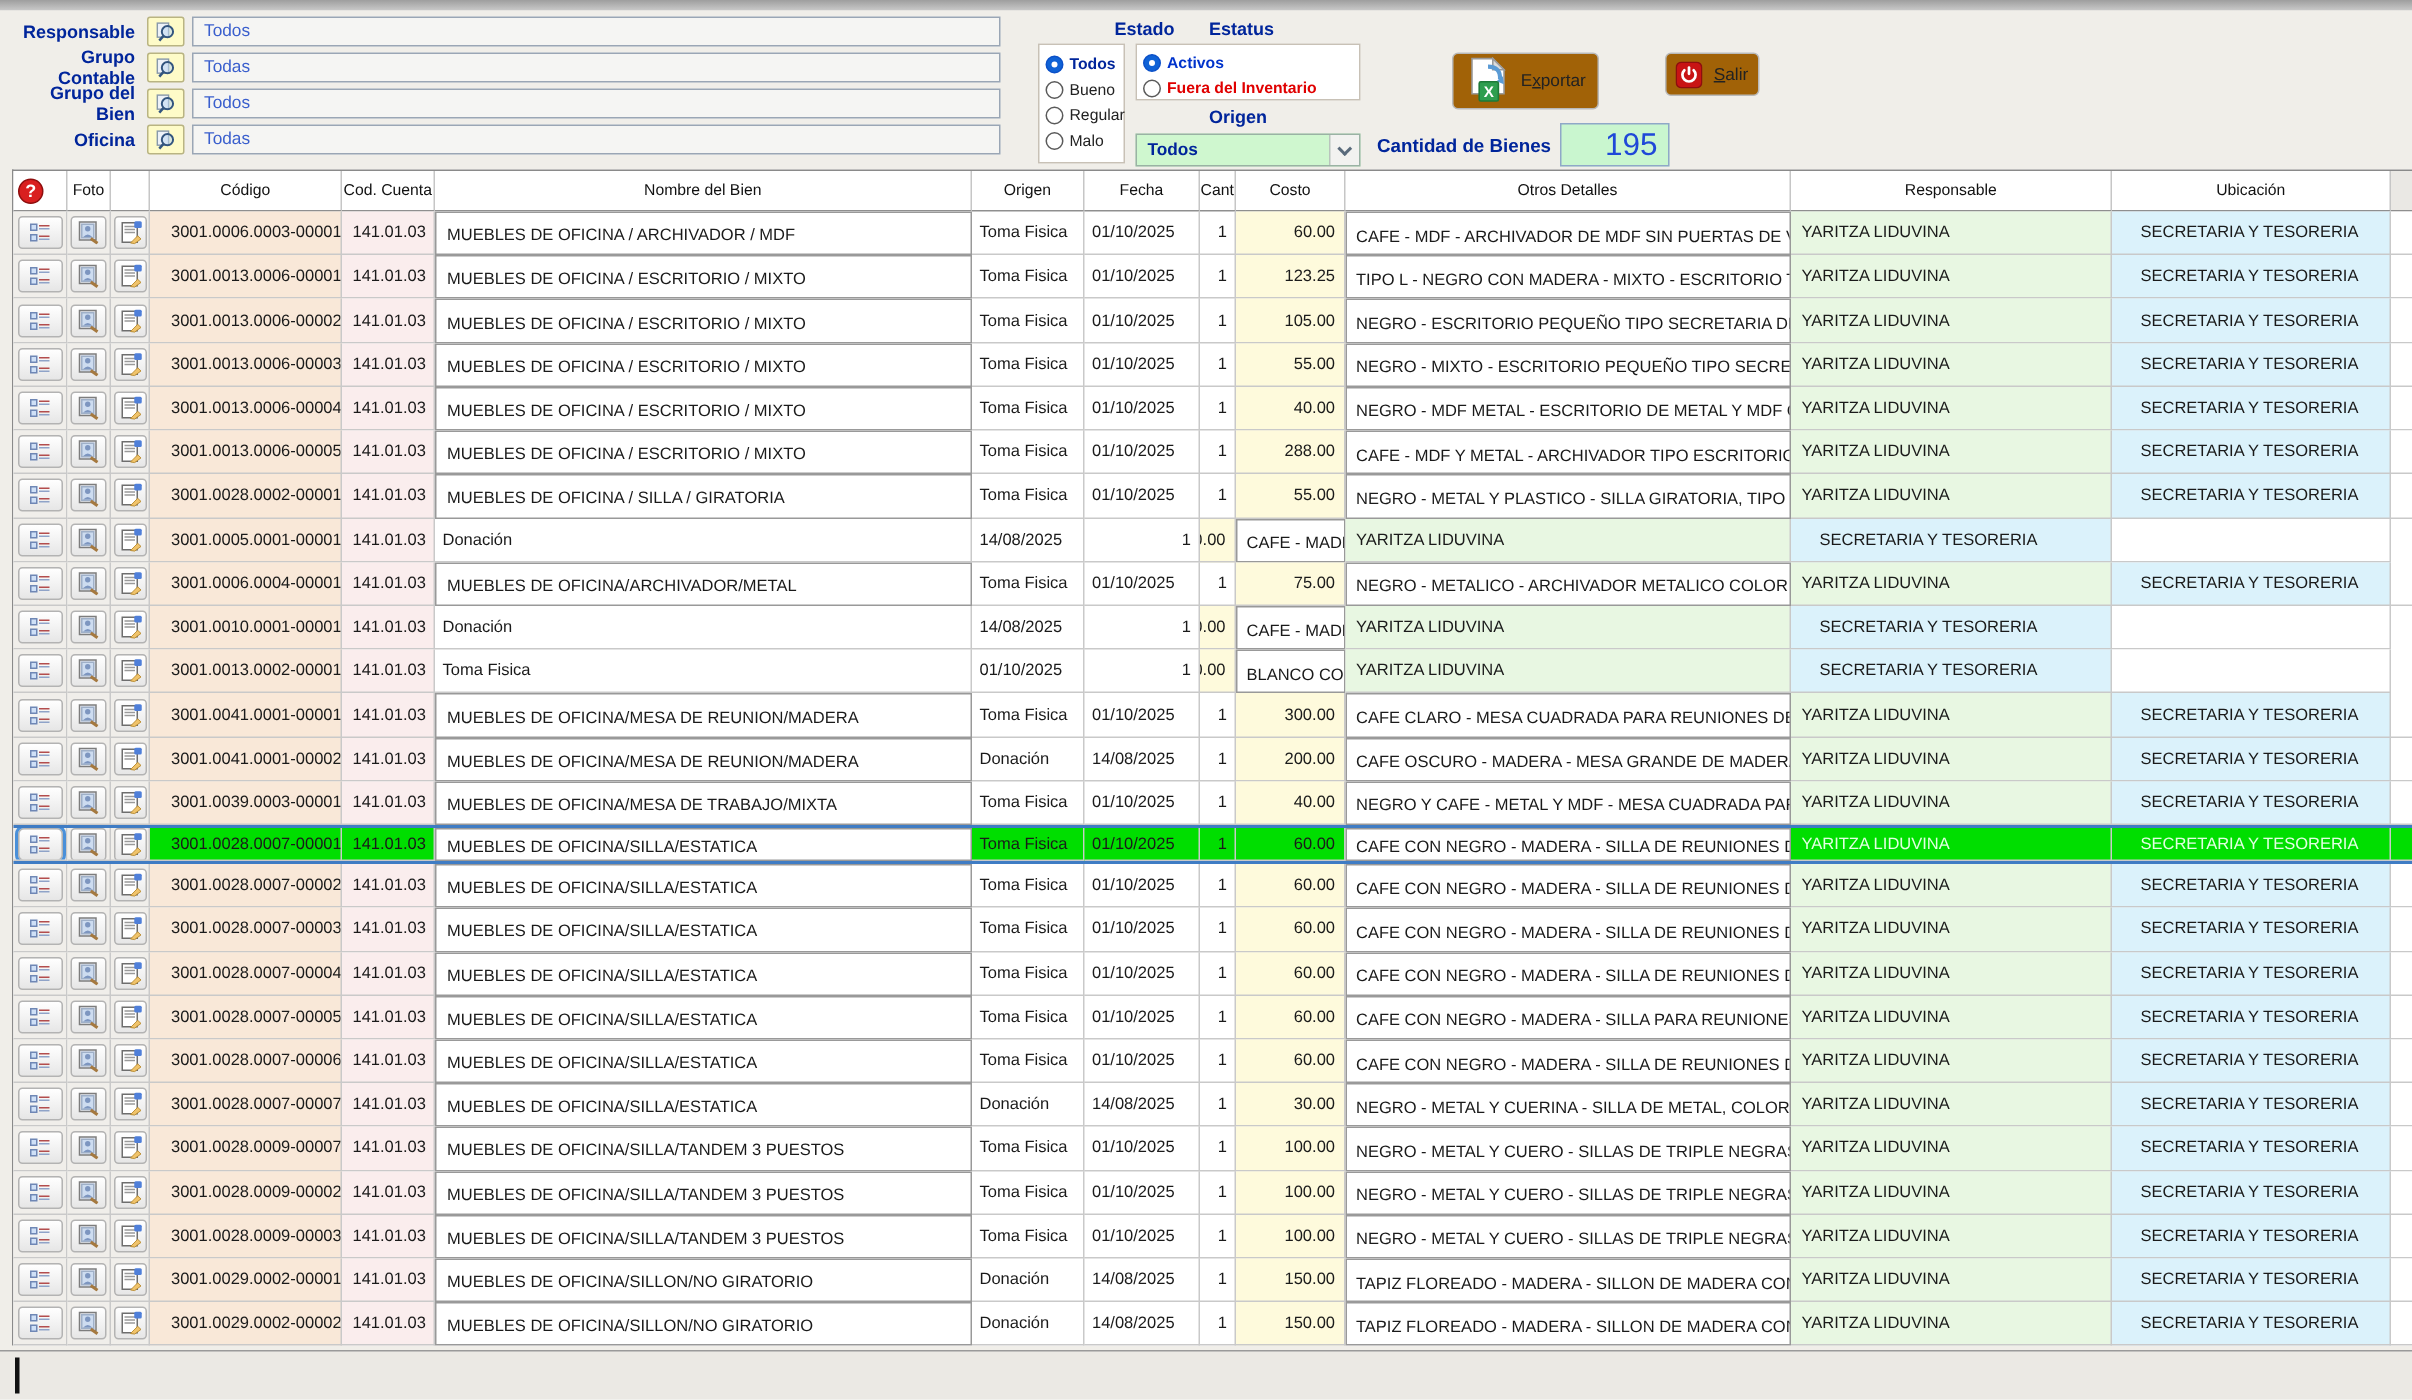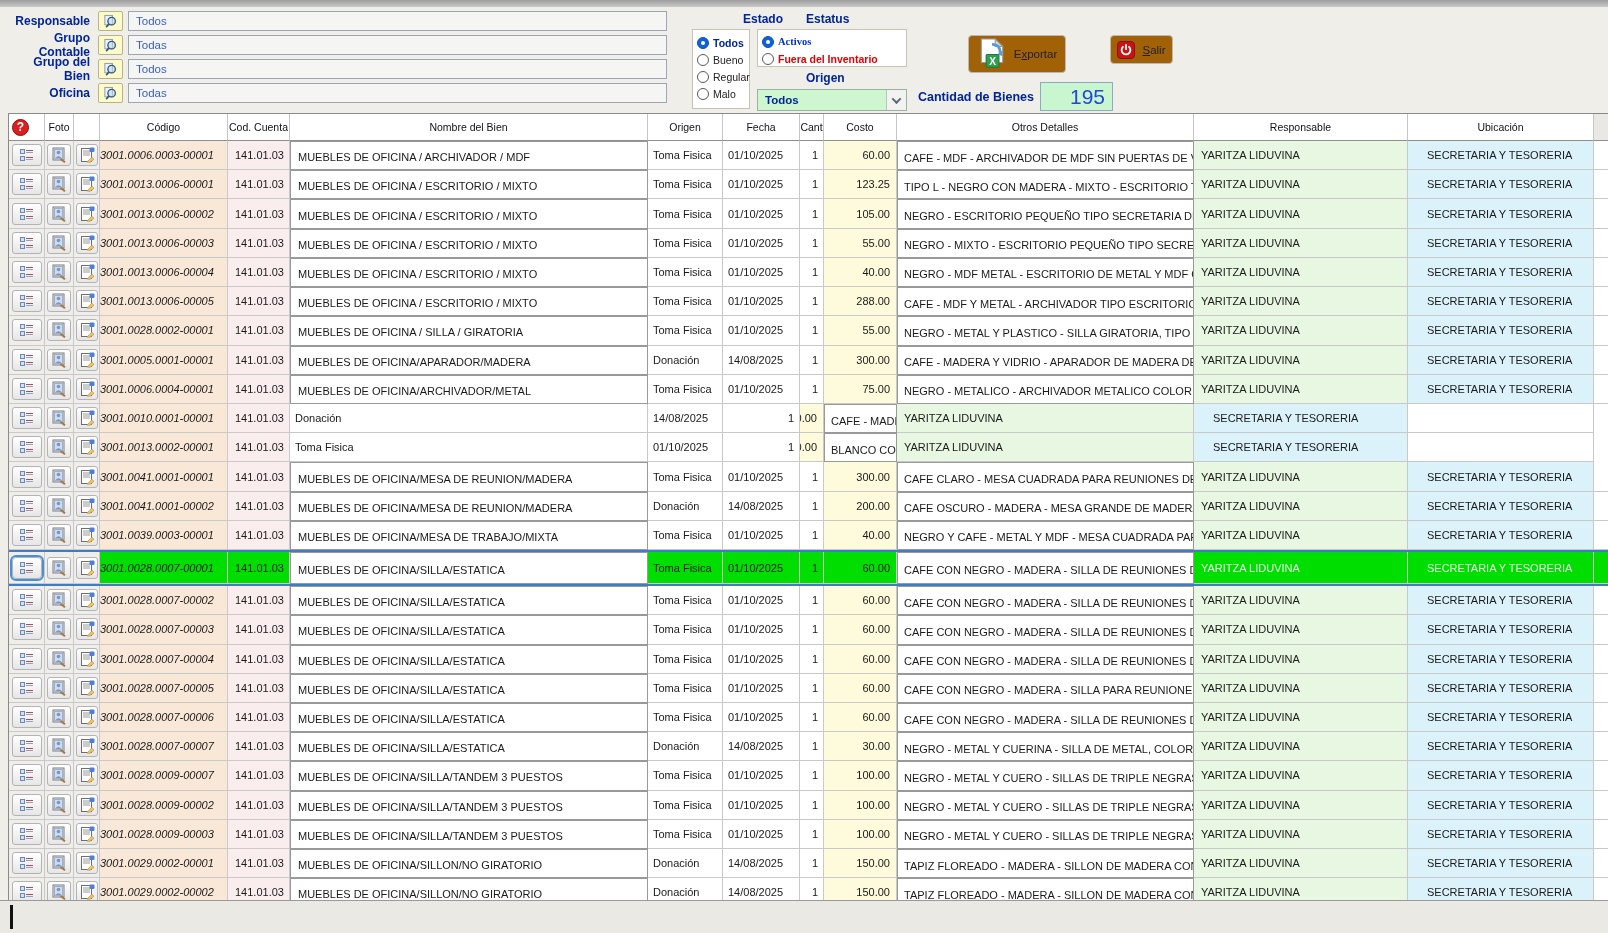--- a/index.html
+++ b/index.html
@@ -23,21 +23,21 @@
   .grp-label { position:absolute; font-size:12px; font-weight:bold; color:#00259B;padding-left:48px; }
   .grp-box { position:absolute; background:#fff; border:1px solid #c8c1b6; }
   .radio-row { display:flex; align-items:center; height:17px; padding-left:4px; cursor:pointer; }
   .radio { width:12px; height:12px; border:1px solid #5a5a5a; border-radius:50%; background:#fff;
     margin-right:4px; position:relative; flex:0 0 12px; }
   .radio-row.selected .radio { border-color:#0b50c8; background:#0f62d6; }
   .radio-row.selected .radio::after { content:""; position:absolute; left:3px; top:3px; width:4px; height:4px;
     border-radius:50%; background:#fff; }
   .radio-label { font-size:10.5px; color:#222; white-space:nowrap; }
   .radio-row.selected .radio-label { font-weight:bold; color:#00259B; }
-  .radio-row.blue .radio-label { font-weight:bold; color:#0033CC;font-family:Liberation Serif, serif; }
+  .radio-row.blue .radio-label { font-weight:bold; color:#0033CC; }
   .radio-row.red  .radio-label { font-weight:bold; color:#E00000; }
 
   .origen-select { position:absolute; left:757px; top:82px; width:150px; height:22px; background:#CFF7CF;
     border:1px solid #9ab2a4; display:flex; align-items:center; cursor:pointer; }
   .origen-value { flex:1; font-size:11.5px; font-weight:bold; color:#00259B; padding-left:7px; }
   .origen-arrow-box { width:20px; height:100%; border-left:1px solid #b9c4bd; background:#f2f2f0;
     display:flex; align-items:center; justify-content:center; }
   .chev { width:7px; height:7px; border-right:2px solid #5a6b7c; border-bottom:2px solid #5a6b7c;
     transform:rotate(45deg) translate(-1px,-1px); }
 
@@ -66,35 +66,35 @@
 
   .row { height:29.23px; background:#fff; cursor:pointer; }
   .row > div { border-right:1px solid #c9c9c9; border-bottom:1px solid #c9c9c9; overflow:hidden;
     white-space:nowrap; display:flex; align-items:center; font-size:11px; color:#1a1a1a; }
   .c-sel, .c-foto, .c-prop { background:#F0EEEA; justify-content:center; }
   .iconbtn { background:linear-gradient(#ffffff,#e6e6e6); border:1px solid #b3b3b3; border-radius:3px;
     display:flex; align-items:center; justify-content:center; cursor:pointer; }
   .iconbtn.selbtn { width:30px; height:22px; }
   .iconbtn.fotobtn { width:24px; height:22px; }
   .iconbtn.propbtn { width:22px; height:22px; }
-  .c-cod { background:#F9E8D8; padding-left:0; font-size:11.5px;font-style:italic; }
+  .c-cod { background:#F9E8D8; padding-left:14px; font-size:11.5px; }
   .c-cta { background:#FAEDED; padding-left:7px; font-size:11.5px; }
   .c-nom { background:#fff; border:1px solid #999 !important; align-items:flex-start; padding:3px 0 0 7px;
     font-size:10.5px; color:#2929CC; }
   .c-org { padding-left:5px; }
   .c-fec { padding-left:5px; }
   .c-cant { justify-content:flex-end; padding-right:5px; }
   .c-cost { background:#FEFADC; justify-content:flex-end; padding-right:6px; }
   .c-otr { background:#fff; border:1px solid #999 !important; align-items:flex-start; padding:4px 0 0 6px;
     font-size:10.5px; }
   .c-resp { background:#E8F7E2; padding-left:7px; font-size:10.5px; }
   .c-ubi { background:#DBF2FB; padding-left:19px; font-size:10.5px; }
   .c-stub { background:#fff; }
 
-  .row.selected { border-top:2px solid #3F7CC4; border-bottom:2px solid #3F7CC4; height:36px; }
+  .row.selected { border-top:2px solid #3F7CC4; border-bottom:2px solid #3F7CC4; height:26px; }
   .row.selected > div { background:#00DE00; }
   .row.selected .c-nom, .row.selected .c-otr { background:#fff; }
   .row.selected .c-sel, .row.selected .c-foto, .row.selected .c-prop { background:#F0EEEA; }
   .row.selected .c-resp, .row.selected .c-ubi { color:#E2FFE2; }
   .row.selected .selbtn { outline:2px solid #4A90D9; outline-offset:0; border-radius:4px; }
 
   .help-badge { width:17px; height:17px; border-radius:50%; background:#D91F1F; color:#fff;
     font-weight:bold; font-size:12px; display:flex; align-items:center; justify-content:center;
     border:1px solid #8e0e0e; }
 
@@ -616,21 +616,20 @@
                 <line x1="4" y1="4" x2="11" y2="4" stroke="#9a9a9a"></line>
                 <line x1="4" y1="6" x2="11" y2="6" stroke="#9a9a9a"></line>
                 <line x1="4" y1="8" x2="11" y2="8" stroke="#9a9a9a"></line>
                 <rect x="10.5" y="0.5" width="5" height="4.5" rx="1" fill="#4f7fd9"></rect>
                 <path d="M8 15 L12.8 10.2 L15 12.3 L10.8 15.4 Z" fill="#f0c36a" stroke="#b88a2e" stroke-width="0.6"></path>
               </svg>
             </span>
           </div>
           <div class="c-cod">3001.0005.0001-00001</div>
           <div class="c-cta">141.01.03</div>
-          <div class="c-nom">MUEBLES DE OFICINA/APARADOR/MADERA</div>
           <div class="c-org">Donación</div>
           <div class="c-fec">14/08/2025</div>
           <div class="c-cant">1</div>
           <div class="c-cost">300.00</div>
           <div class="c-otr">CAFE - MADERA Y VIDRIO - APARADOR DE MADERA DE DOS</div>
           <div class="c-resp">YARITZA LIDUVINA</div>
           <div class="c-ubi">SECRETARIA Y TESORERIA</div>
           <div class="c-stub"></div>
         </div>
         <div class="row">

